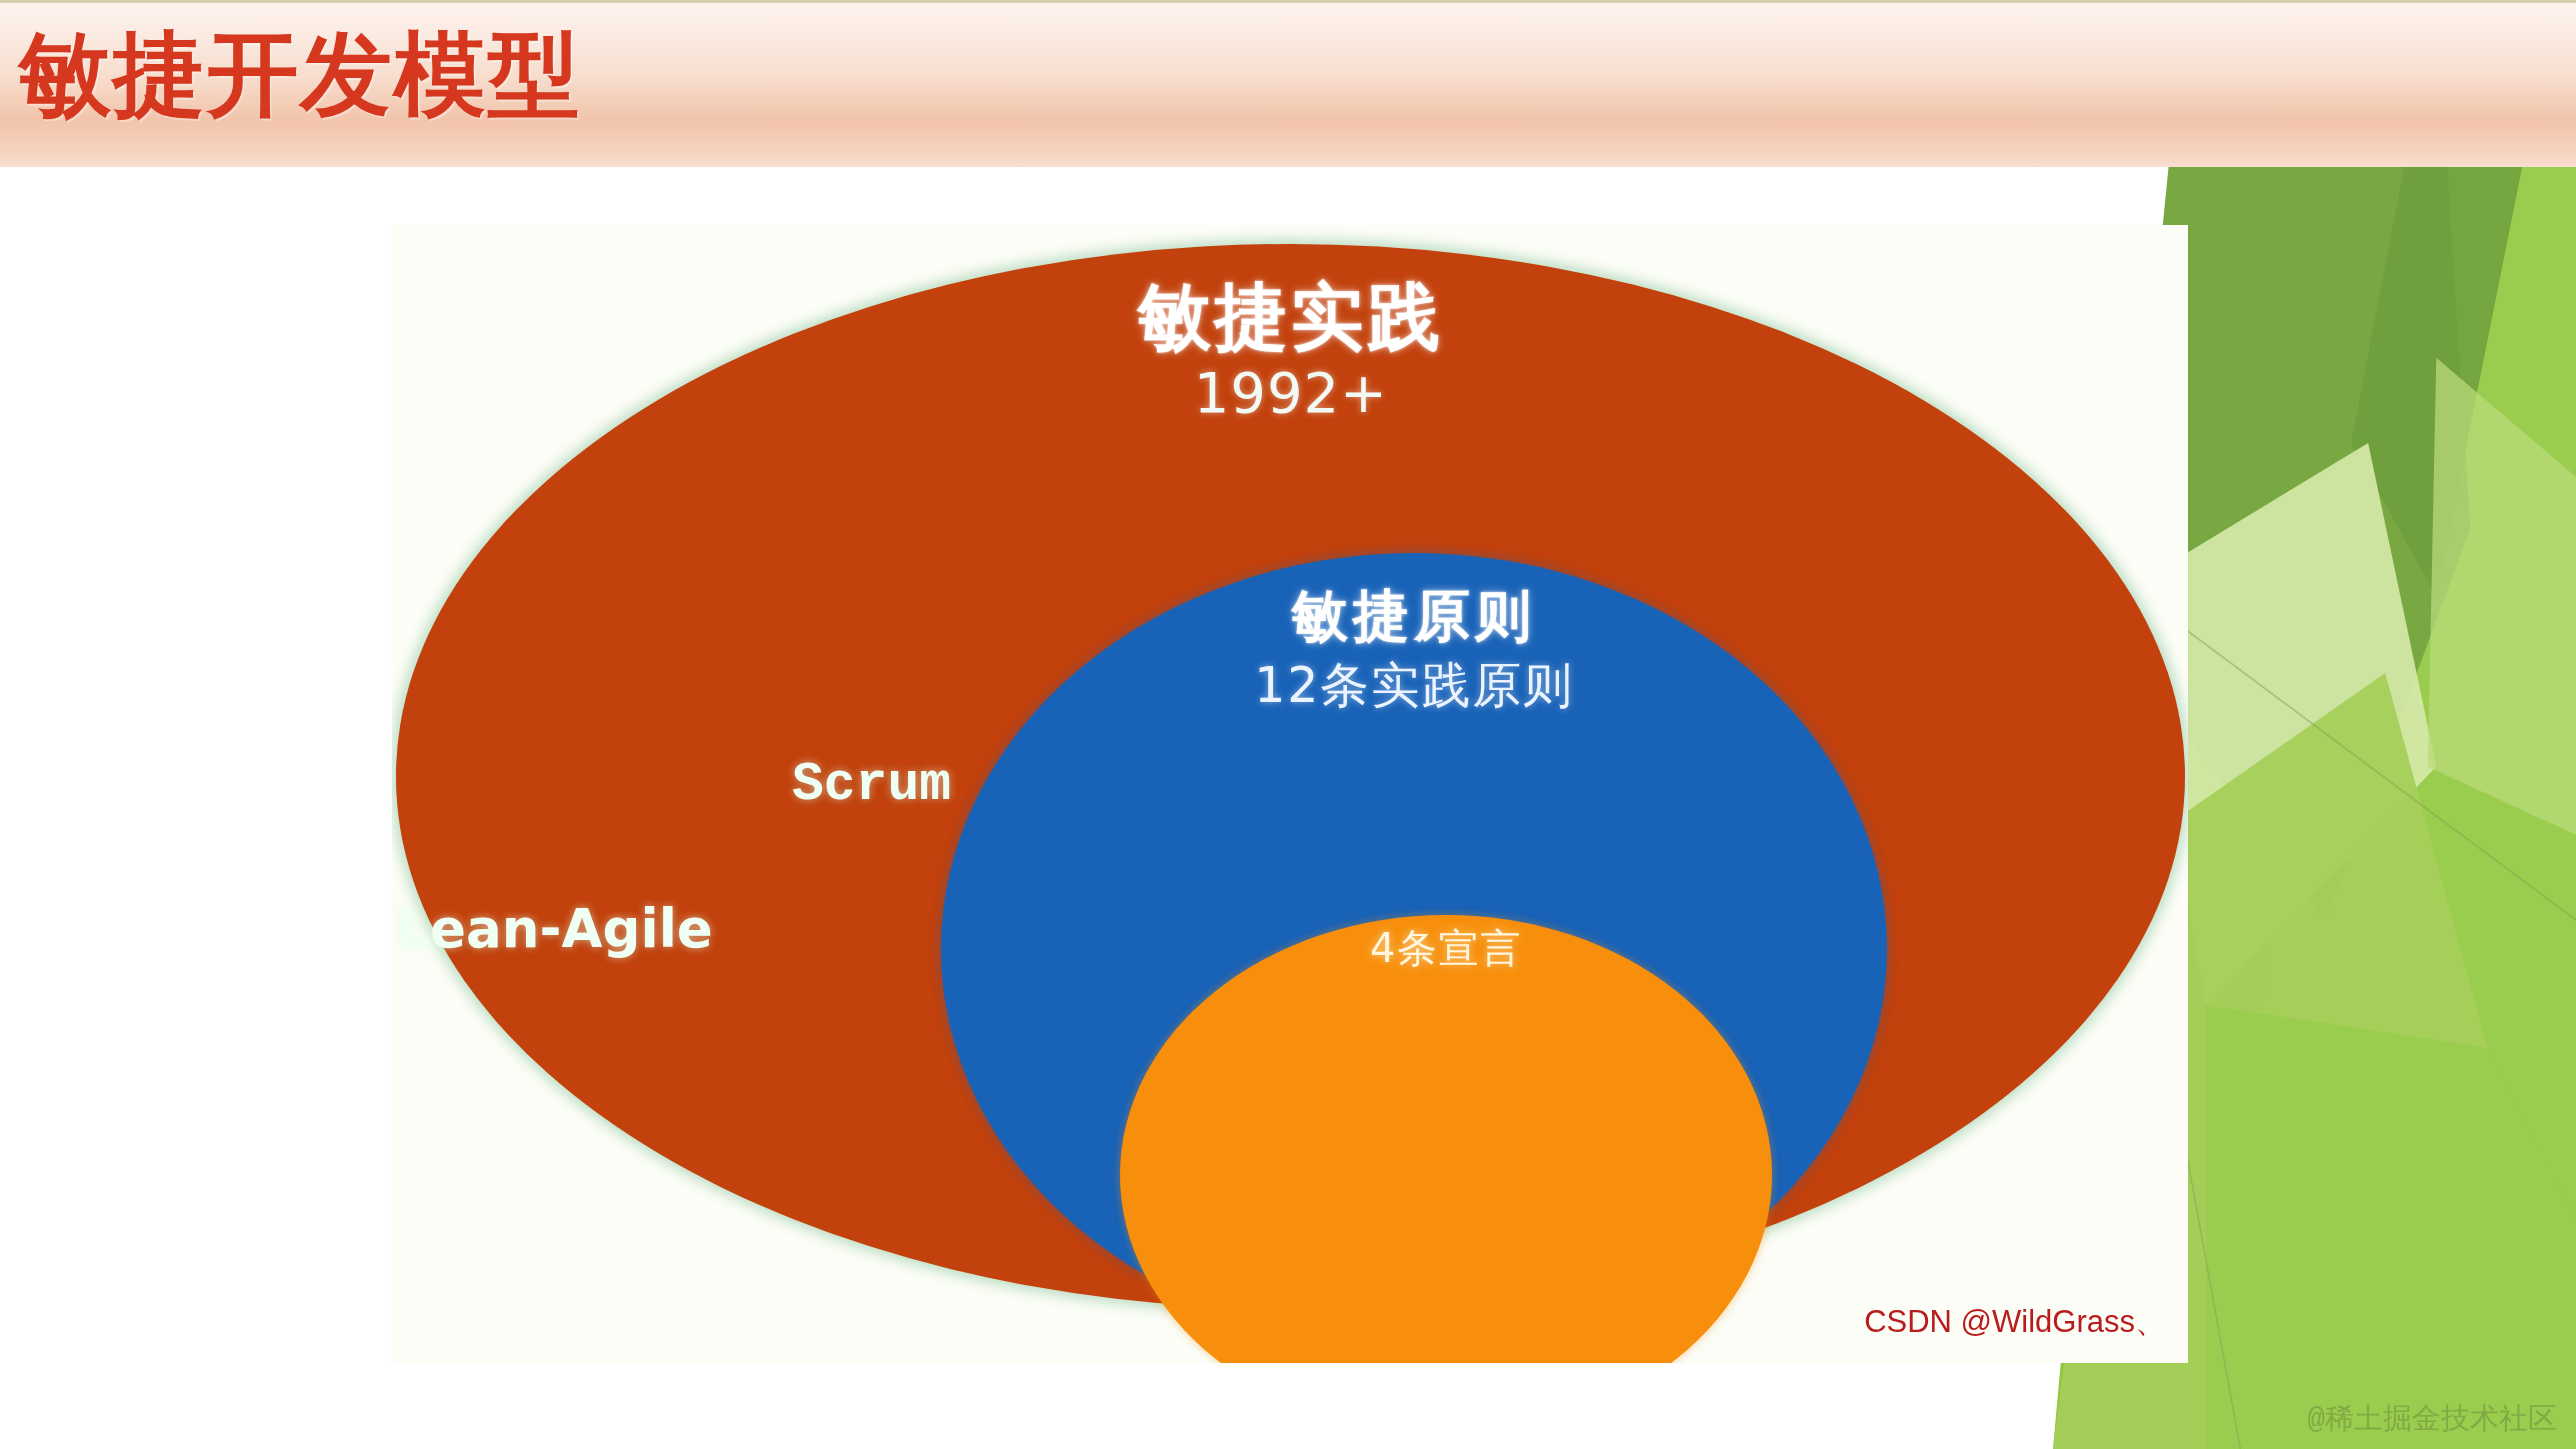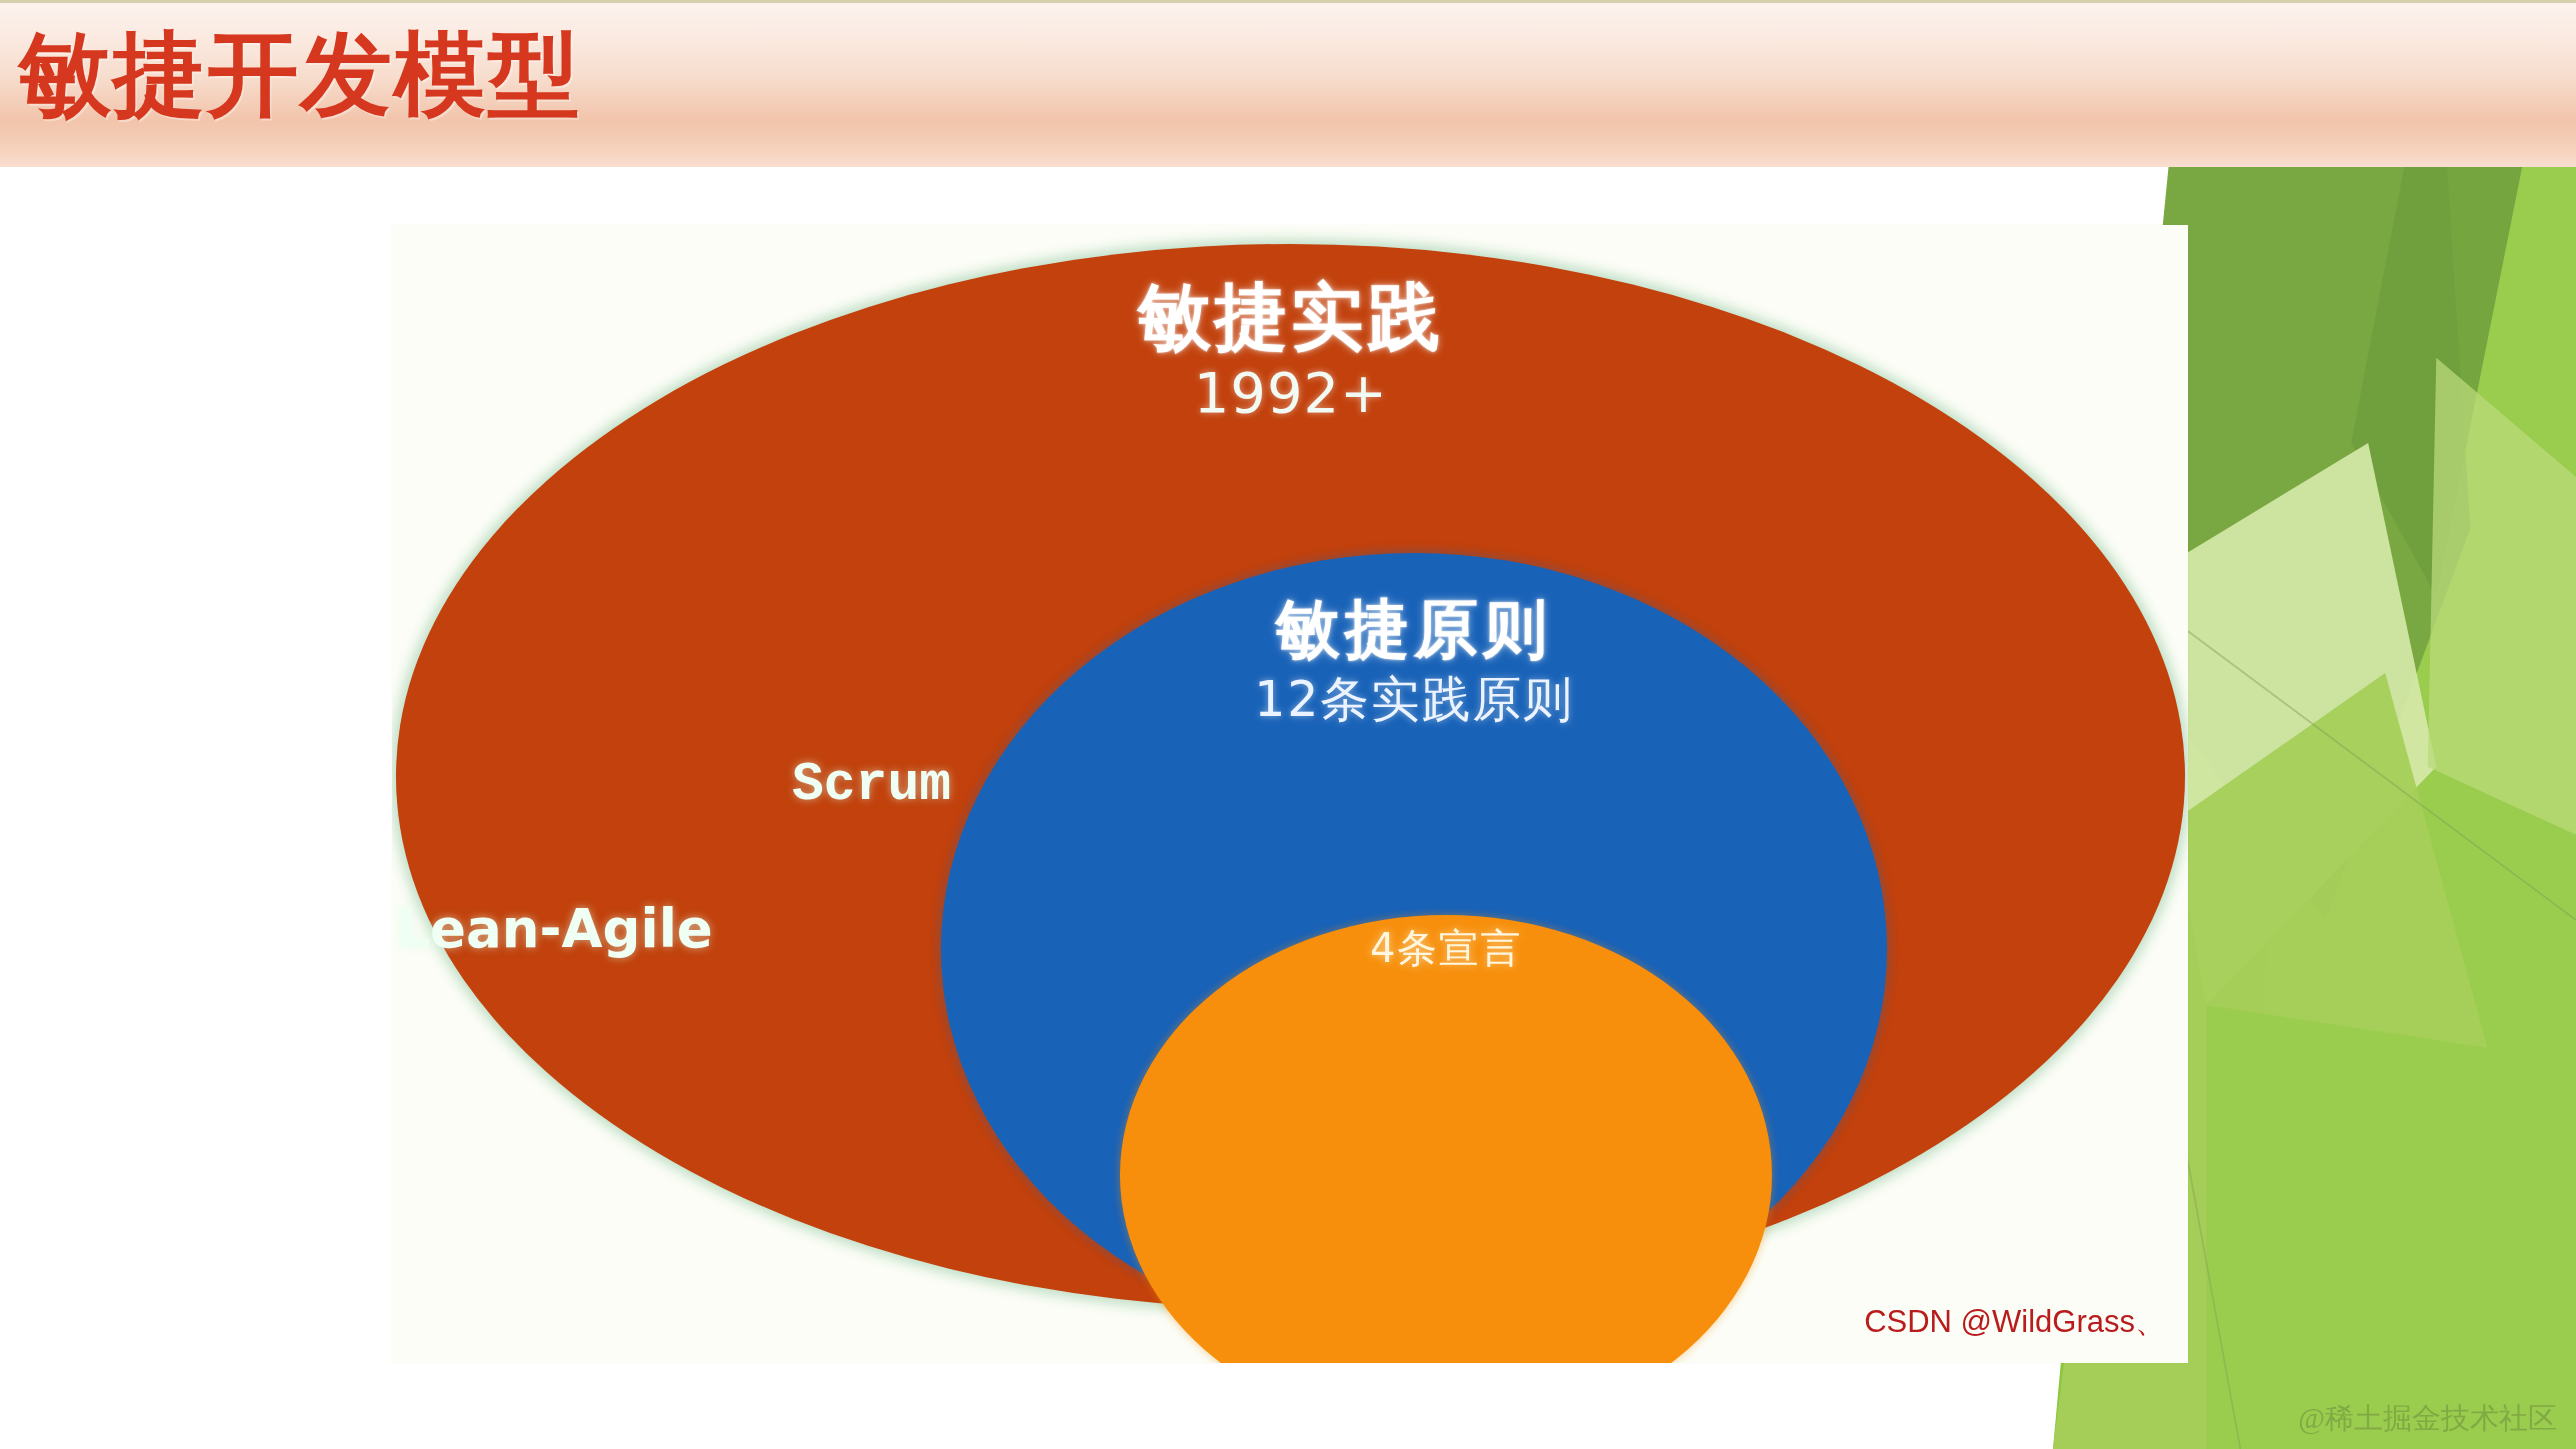--- a/index.html
+++ b/index.html
@@ -131,21 +131,21 @@
   .ell-sub {
     color: #f2faf4;
     white-space: nowrap;
     text-shadow: 0 0 7.7px rgba(255,255,255,.5);
     font-family: "DejaVu Sans", "Liberation Sans", sans-serif;
   }
 
   .green-title { font-size: 73px; line-height: 82px; margin-top: 32px; letter-spacing: 3.4px; }
   .green-sub   { font-size: 56px; line-height: 63px; margin-top: 3.4px; letter-spacing: 0.9px; }
 
-  .blue-title  { font-size: 64px; line-height: 75px; margin-top: 39px; letter-spacing: 5.1px; }
+  .blue-title  { font-size: 56px; line-height: 75px; margin-top: 25px; letter-spacing: 5.1px; }
   .blue-sub    { font-size: 49px; line-height: 56px; margin-top: 5.1px; letter-spacing: 1.7px;
                  color: #eaf3ff; }
 
   .orange-title{ font-size: 68px; line-height: 77px; margin-top: 95px; letter-spacing: 5.1px;
                  color: #fffdf4; text-shadow: 0 0 10.2px rgba(255,248,222,.85); }
   .orange-sub  { font-size: 40px; line-height: 56px; margin-top: 5.1px; letter-spacing: 1.7px;
                  color: #fff6dd; text-shadow: 0 0 8.5px rgba(255,244,208,.7); }
 
   
   .meth {
@@ -176,21 +176,21 @@
 
   
   .site-wm {
     position: absolute;
     right: 19px;
     bottom: 10.2px;
     font-size: 29px;
     color: rgba(110,140,60,0.55);
     white-space: nowrap;
     z-index: 6;
-    font-family: Liberation Serif, serif;
+    font-family: Liberation Mono, monospace;
   }
 </style>
 </head>
 <body>
 
 <div id="slide">
 
   <div class="decor-right">
     <svg viewBox="0 0 864 1701" preserveAspectRatio="none">
 

